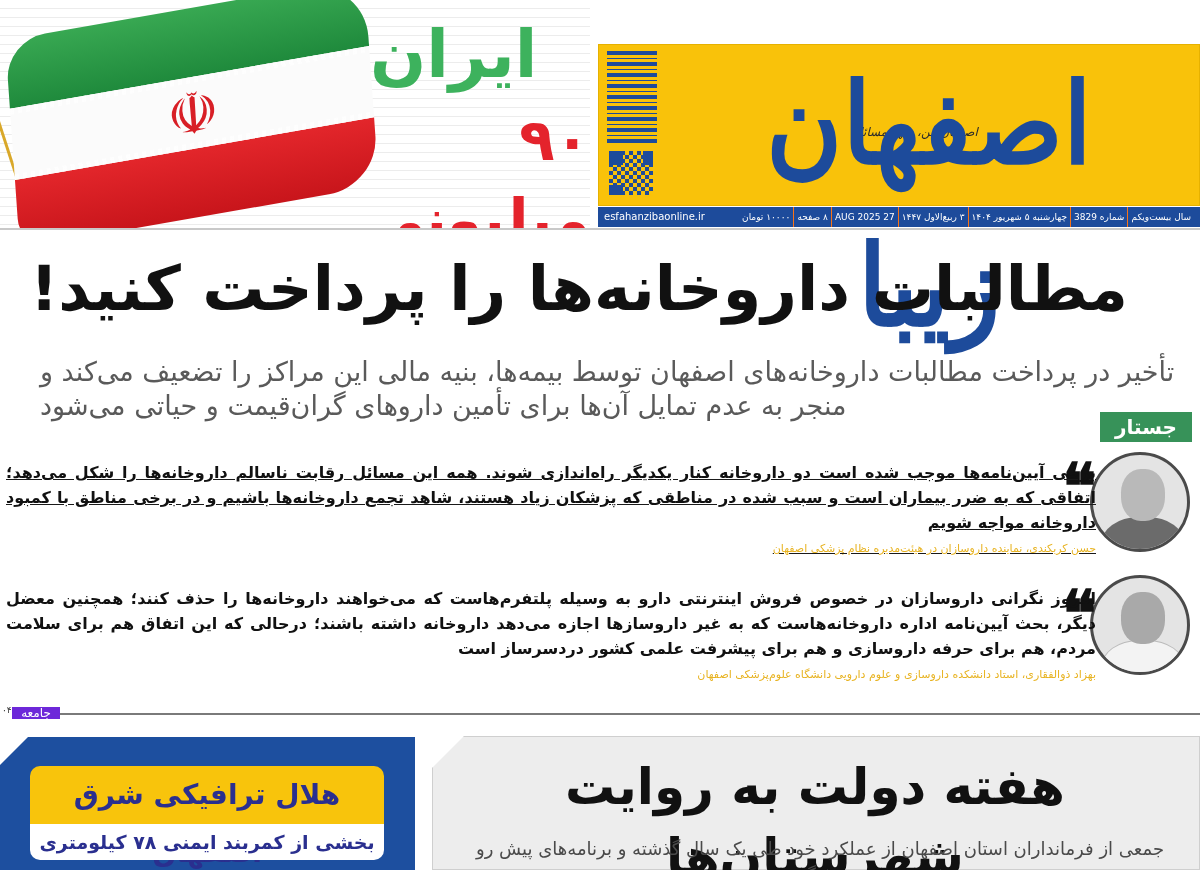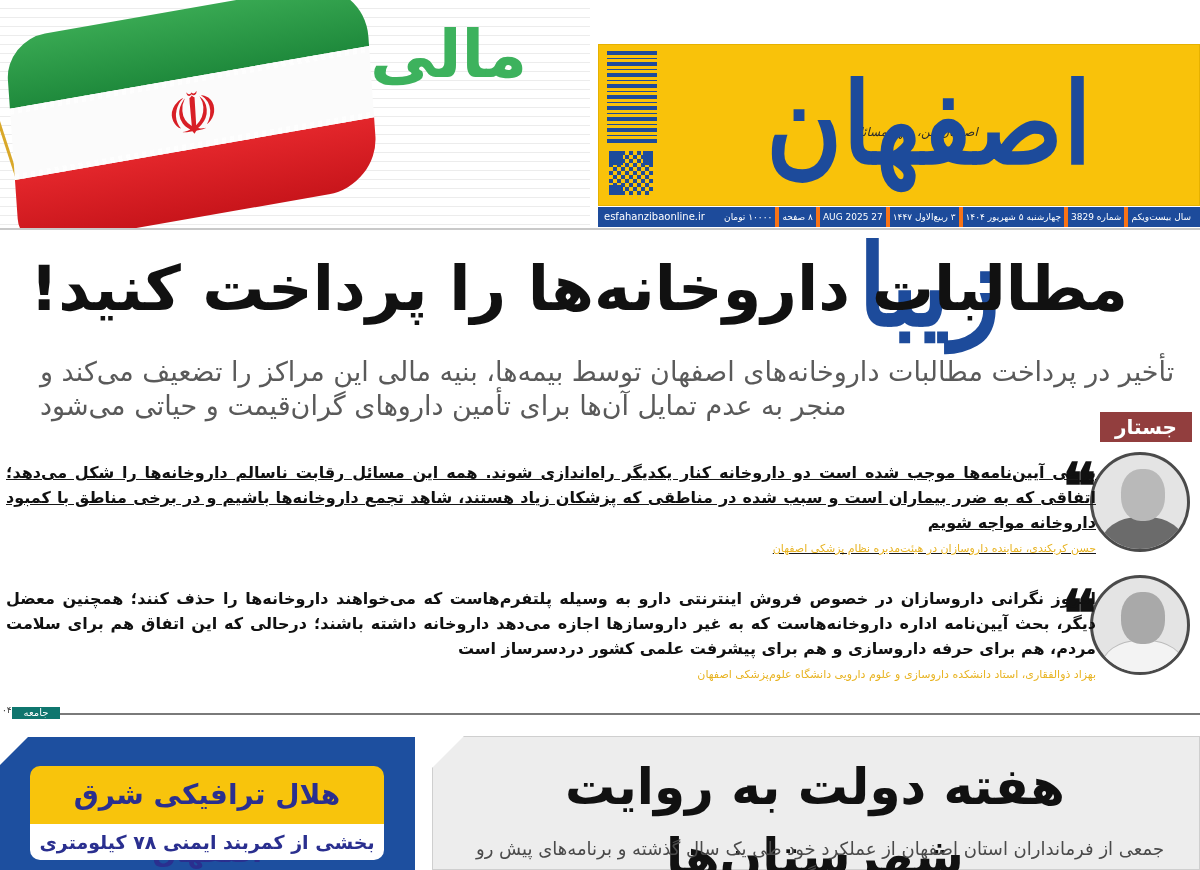--- a/index.html
+++ b/index.html
@@ -34,21 +34,21 @@
       linear-gradient(#1d4b9b,#1d4b9b) 0 34px/14px 14px no-repeat,
       repeating-conic-gradient(#1d4b9b 0 25%, #f9c20a 0 50%) 0 0/8px 8px;
     border: 2px solid #f9c20a;
   }
   .info-bar {
     position: absolute; left: 598px; top: 207px; width: 602px; height: 20px;
     background: #1d4b9b; color: #ffffff; font-size: 9px; line-height: 20px;
     display: flex; justify-content: space-between; padding: 0 6px;
   }
   .info-bar .items { display: flex; gap: 0; direction: rtl; white-space: nowrap; }
-  .info-bar .items span { padding: 0 3px; border-left: 4px solid #f97316; }
+  .info-bar .items span { padding: 0 3px; border-left: 1px solid #f97316; }
   .info-bar .items span:last-child { border-left: none; text-align: right; }
   .info-bar .site { direction: ltr; font-family: "DejaVu Sans", sans-serif; font-size: 10px; }
 
   .flag-area {
     position: absolute; left: 0; top: 0; width: 590px; height: 228px;
     background: repeating-linear-gradient(to bottom, #ffffff 0 8px, #ececec 8px 9px);
     overflow: hidden;
   }
   .flag {
     position: absolute; left: 12px; top: 8px; width: 360px; height: 210px;
@@ -81,21 +81,21 @@
     color: #111111; font-family: "DejaVu Sans", sans-serif; letter-spacing: -2px;
   }
   .lead {
     position: absolute; left: 40px; top: 355px; width: 1140px;
     font-size: 27px; line-height: 34px; color: #5a5a5a; text-align: left;
   }
 
   
   .jostar-tag {
     position: absolute; left: 1100px; top: 412px; width: 92px; height: 30px;
-    background: #7f1d1d; color: #ffffff; font-size: 20px; font-weight: bold;
+    background: #15803d; color: #ffffff; font-size: 20px; font-weight: bold;
     text-align: center; line-height: 30px; opacity: .85;
   }
   .quote {
     position: absolute; left: 6px; width: 1090px;
   }
   .quote .text {
     font-size: 16px; font-weight: bold; line-height: 25px; color: #111111; text-align: justify;
     text-align-last: right;
   }
   .quote .source { font-size: 11px; color: #e8b321; line-height: 24px; margin-top: 2px; }
@@ -116,21 +116,21 @@
     font-family: "DejaVu Serif", serif;
   }
   .qm-1 { left: 1062px; top: 455px; }
   .qm-2 { left: 1062px; top: 582px; }
 
   
   .section-rule { position: absolute; left: 60px; top: 713px; width: 1140px; height: 2px; background: #7a7a7a; }
   .page-num { position: absolute; left: 2px; top: 705px; font-size: 9px; color: #333; }
   .section-tag {
     position: absolute; left: 12px; top: 707px; width: 48px; height: 12px;
-    background: #0f766e; color: #ffffff; font-size: 10px; text-align: center; line-height: 12px;
+    background: #6d28d9; color: #ffffff; font-size: 12px; text-align: center; line-height: 12px;
   }
 
   
   .promo {
     position: absolute; left: 0; top: 737px; width: 415px; height: 133px;
     background: #1d4f9f; clip-path: polygon(28px 0, 100% 0, 100% 100%, 0 100%, 0 28px);
   }
   .promo-title {
     position: absolute; left: 30px; top: 766px; width: 354px; height: 58px;
     background: #f8c40c; border-radius: 10px 10px 0 0; color: #2a2f8f;
@@ -167,21 +167,22 @@
     <div class="flag-pole"></div>
     <div class="flag">
       <div class="g"></div>
       <div class="w">
         <div class="band" style="top:0"></div>
         <span class="emblem">☫</span>
         <div class="band" style="bottom:0"></div>
       </div>
       <div class="r"></div>
     </div>
-    <div class="slogan-iran">مالی</div>
+    <div class="slogan-iran">ایران</div>
+    <div class="slogan-90">۹۰ میلیونی</div>
   </div>
 
   <div class="logo-box">
     <div class="barcode"></div>
     <div class="qr"></div>
     <div class="logo-slogan">اصفهان من، شهر مسائل</div>
     <div class="logo-title">اصفهان زیبا</div>
   </div>
 
   <div class="info-bar">

